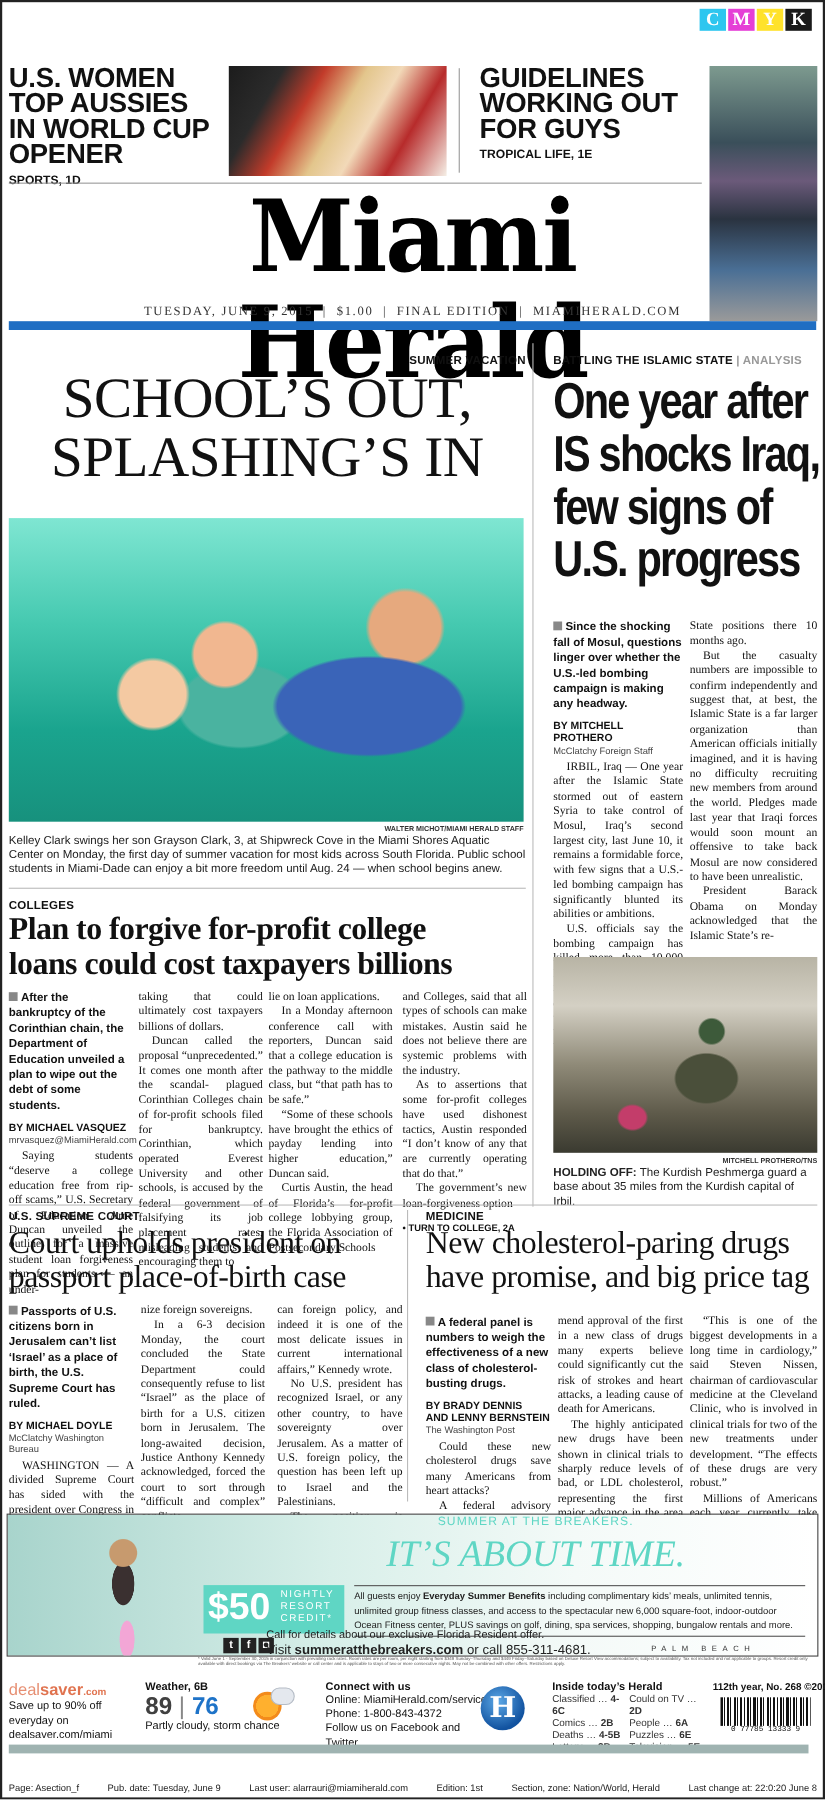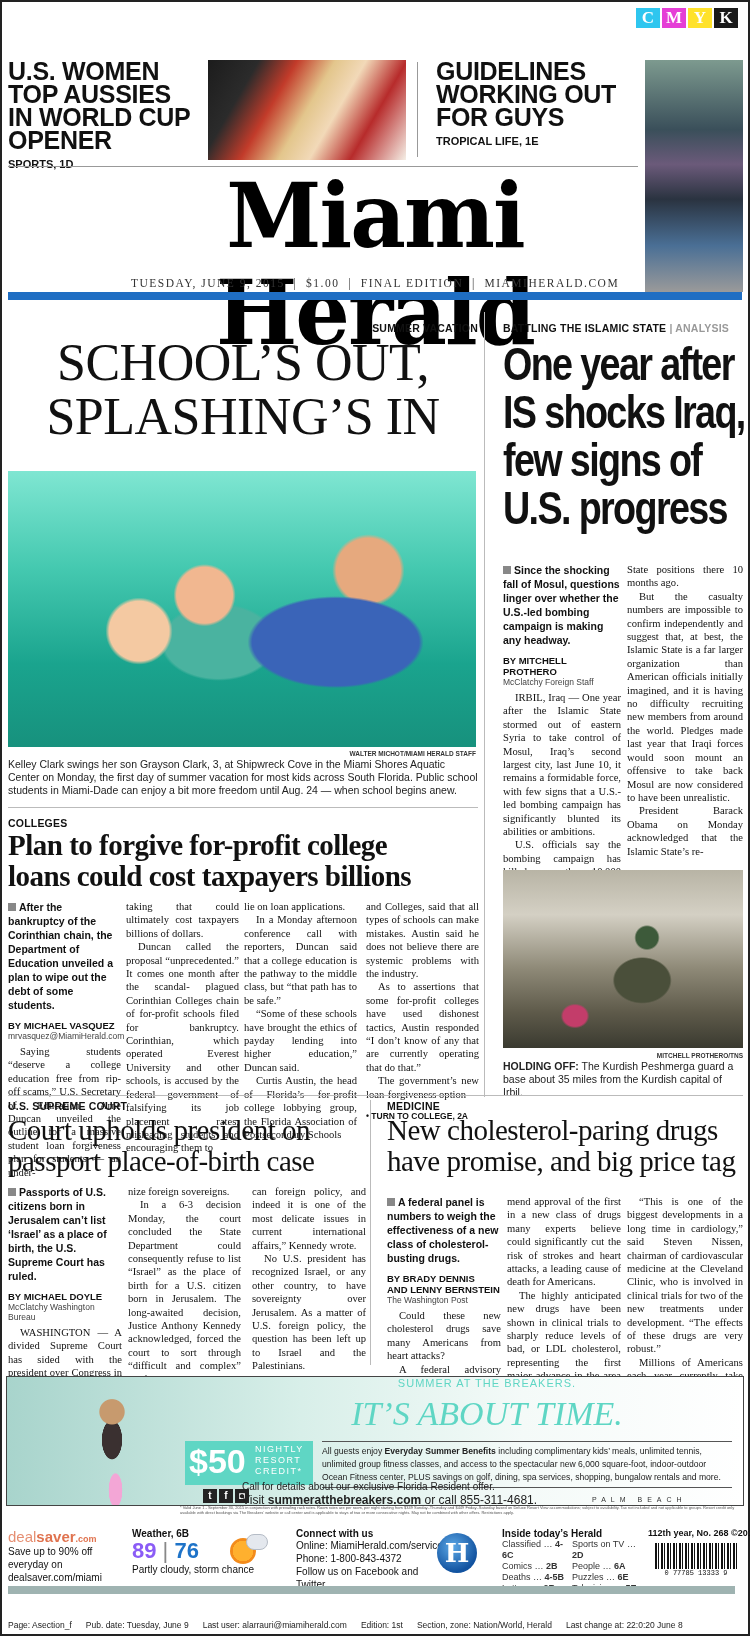--- a/index.html
+++ b/index.html
@@ -246,53 +246,53 @@
 <div class="abs sans" style="left:180px;top:1505px;width:562px;height:14px;overflow:hidden;font-size:4px;line-height:5px;color:#555">* Valid June 1 - September 30, 2015 in conjunction with prevailing rack rates. Room rates are per room, per night starting from $349 Sunday–Thursday and $449 Friday–Saturday based on Deluxe Resort View accommodations; subject to availability. Tax not included and not applicable to groups. Resort credit only available with direct bookings via The Breakers’ website or call center and is applicable to stays of two or more consecutive nights. May not be combined with other offers. Restrictions apply.</div>
 
 <div class="abs" style="left:8px;top:1528px;width:120px">
   <div style="font:bold 15px 'Liberation Sans',sans-serif;color:#e0734f"><span style="font-weight:normal;opacity:0.8">deal</span><span>saver</span><span style="font-size:9px">.com</span></div>
   <div class="footer-t">Save up to 90% off</div>
   <div class="footer-t">everyday on</div>
   <div class="footer-t">dealsaver.com/miami</div>
 </div>
 <div class="abs" style="left:132px;top:1528px;width:150px">
   <div style="font:bold 10px 'Liberation Sans',sans-serif">Weather, 6B</div>
-  <div style="font:bold 22px/24px 'Liberation Sans',sans-serif"><span style="color:#8b5cf6">89</span> <span style="color:#888;font-weight:normal">|</span> <span style="color:#1e73c8">76</span></div>
+  <div style="font:bold 22px/24px 'Liberation Sans',sans-serif"><span style="color:#404040">89</span> <span style="color:#888;font-weight:normal">|</span> <span style="color:#1e73c8">76</span></div>
   <div class="footer-t">Partly cloudy, storm chance</div>
 </div>
 <div class="abs" style="left:228px;top:1530px;width:40px;height:40px">
   <div style="position:absolute;left:2px;top:8px;width:26px;height:26px;border-radius:50%;background:radial-gradient(circle,#ffb02e 0 55%,#f38b1b 56% 100%)"></div>
   <div style="position:absolute;left:18px;top:4px;width:22px;height:16px;border-radius:10px;background:#e4e8ee;border:1px solid #b5bcc6"></div>
 </div>
 <div class="abs" style="left:296px;top:1528px;width:150px">
   <div style="font:bold 10px 'Liberation Sans',sans-serif">Connect with us</div>
   <div class="footer-t">Online: MiamiHerald.com/service</div>
   <div class="footer-t">Phone: 1-800-843-4372</div>
   <div class="footer-t">Follow us on Facebook and Twitter</div>
 </div>
 <div class="abs" style="left:437px;top:1533px;width:40px;height:40px;border-radius:50%;background:radial-gradient(circle at 40% 35%,#5ca8e6,#1253a0 70%);color:#fff;font:bold 26px/40px 'DejaVu Serif',serif;text-align:center">H</div>
 <div class="abs" style="left:502px;top:1528px;width:140px">
   <div style="font:bold 10px 'Liberation Sans',sans-serif">Inside today’s Herald</div>
   <div style="display:grid;grid-template-columns:70px 70px;font:9px/11px 'Liberation Sans',sans-serif;color:#333">
     <div><span>Classified</span> … <b>4-6C</b></div>
-    <div><span>Sports on TV</span> … <b>2D</b></div>
+    <div><span>Could on TV</span> … <b>2D</b></div>
     <div><span>Comics</span> … <b>2B</b></div>
     <div><span>People</span> … <b>6A</b></div>
     <div><span>Deaths</span> … <b>4-5B</b></div>
     <div><span>Puzzles</span> … <b>6E</b></div>
     <div><span>Lottery</span> … <b>2B</b></div>
     <div><span>Television</span> … <b>5E</b></div>
   </div>
 </div>
 <div class="abs" style="left:648px;top:1528px;font:bold 9px 'Liberation Sans',sans-serif;white-space:nowrap">112th year, No. 268 ©2015</div>
 <div class="abs" style="left:655px;top:1543px;width:82px;height:26px;background:repeating-linear-gradient(90deg,#111 0 2px,#fff 2px 3px,#111 3px 4px,#fff 4px 6px)"></div>
 <div class="abs" style="left:650px;top:1569px;width:92px;font:7px 'Liberation Mono',monospace;text-align:center">0 77785 13333 9</div>
 
 <div class="abs" style="left:8px;top:1586px;width:727px;height:8px;background:#9fb3b1"></div>
 
-<div class="abs meta" style="left:8px;top:1620px;display:flex;gap:14px;white-space:nowrap">
+<div class="abs meta" style="left:8px;top:1620px;display:flex;gap:26px;white-space:nowrap">
   <span>Page: Asection_f</span>
   <span>Pub. date: Tuesday,  June  9</span>
   <span>Last user: alarrauri@miamiherald.com</span>
   <span>Edition: 1st</span>
   <span>Section, zone: Nation/World,  Herald</span>
   <span>Last change at:  22:0:20  June  8</span>
 </div>
 
 </body></html>

